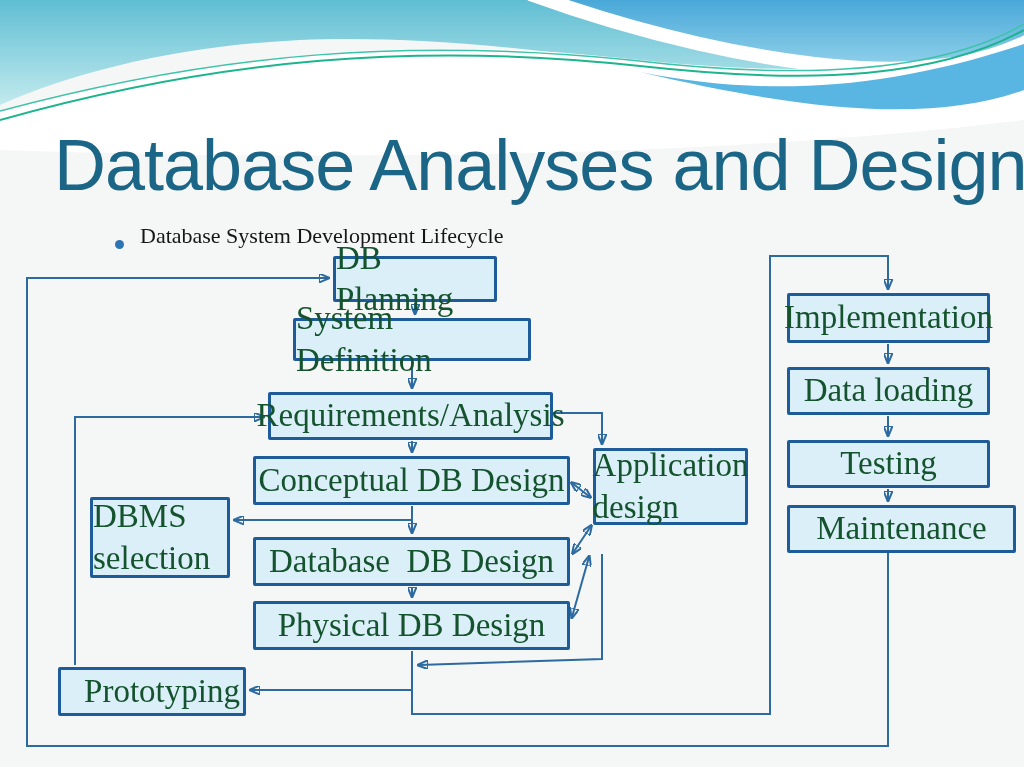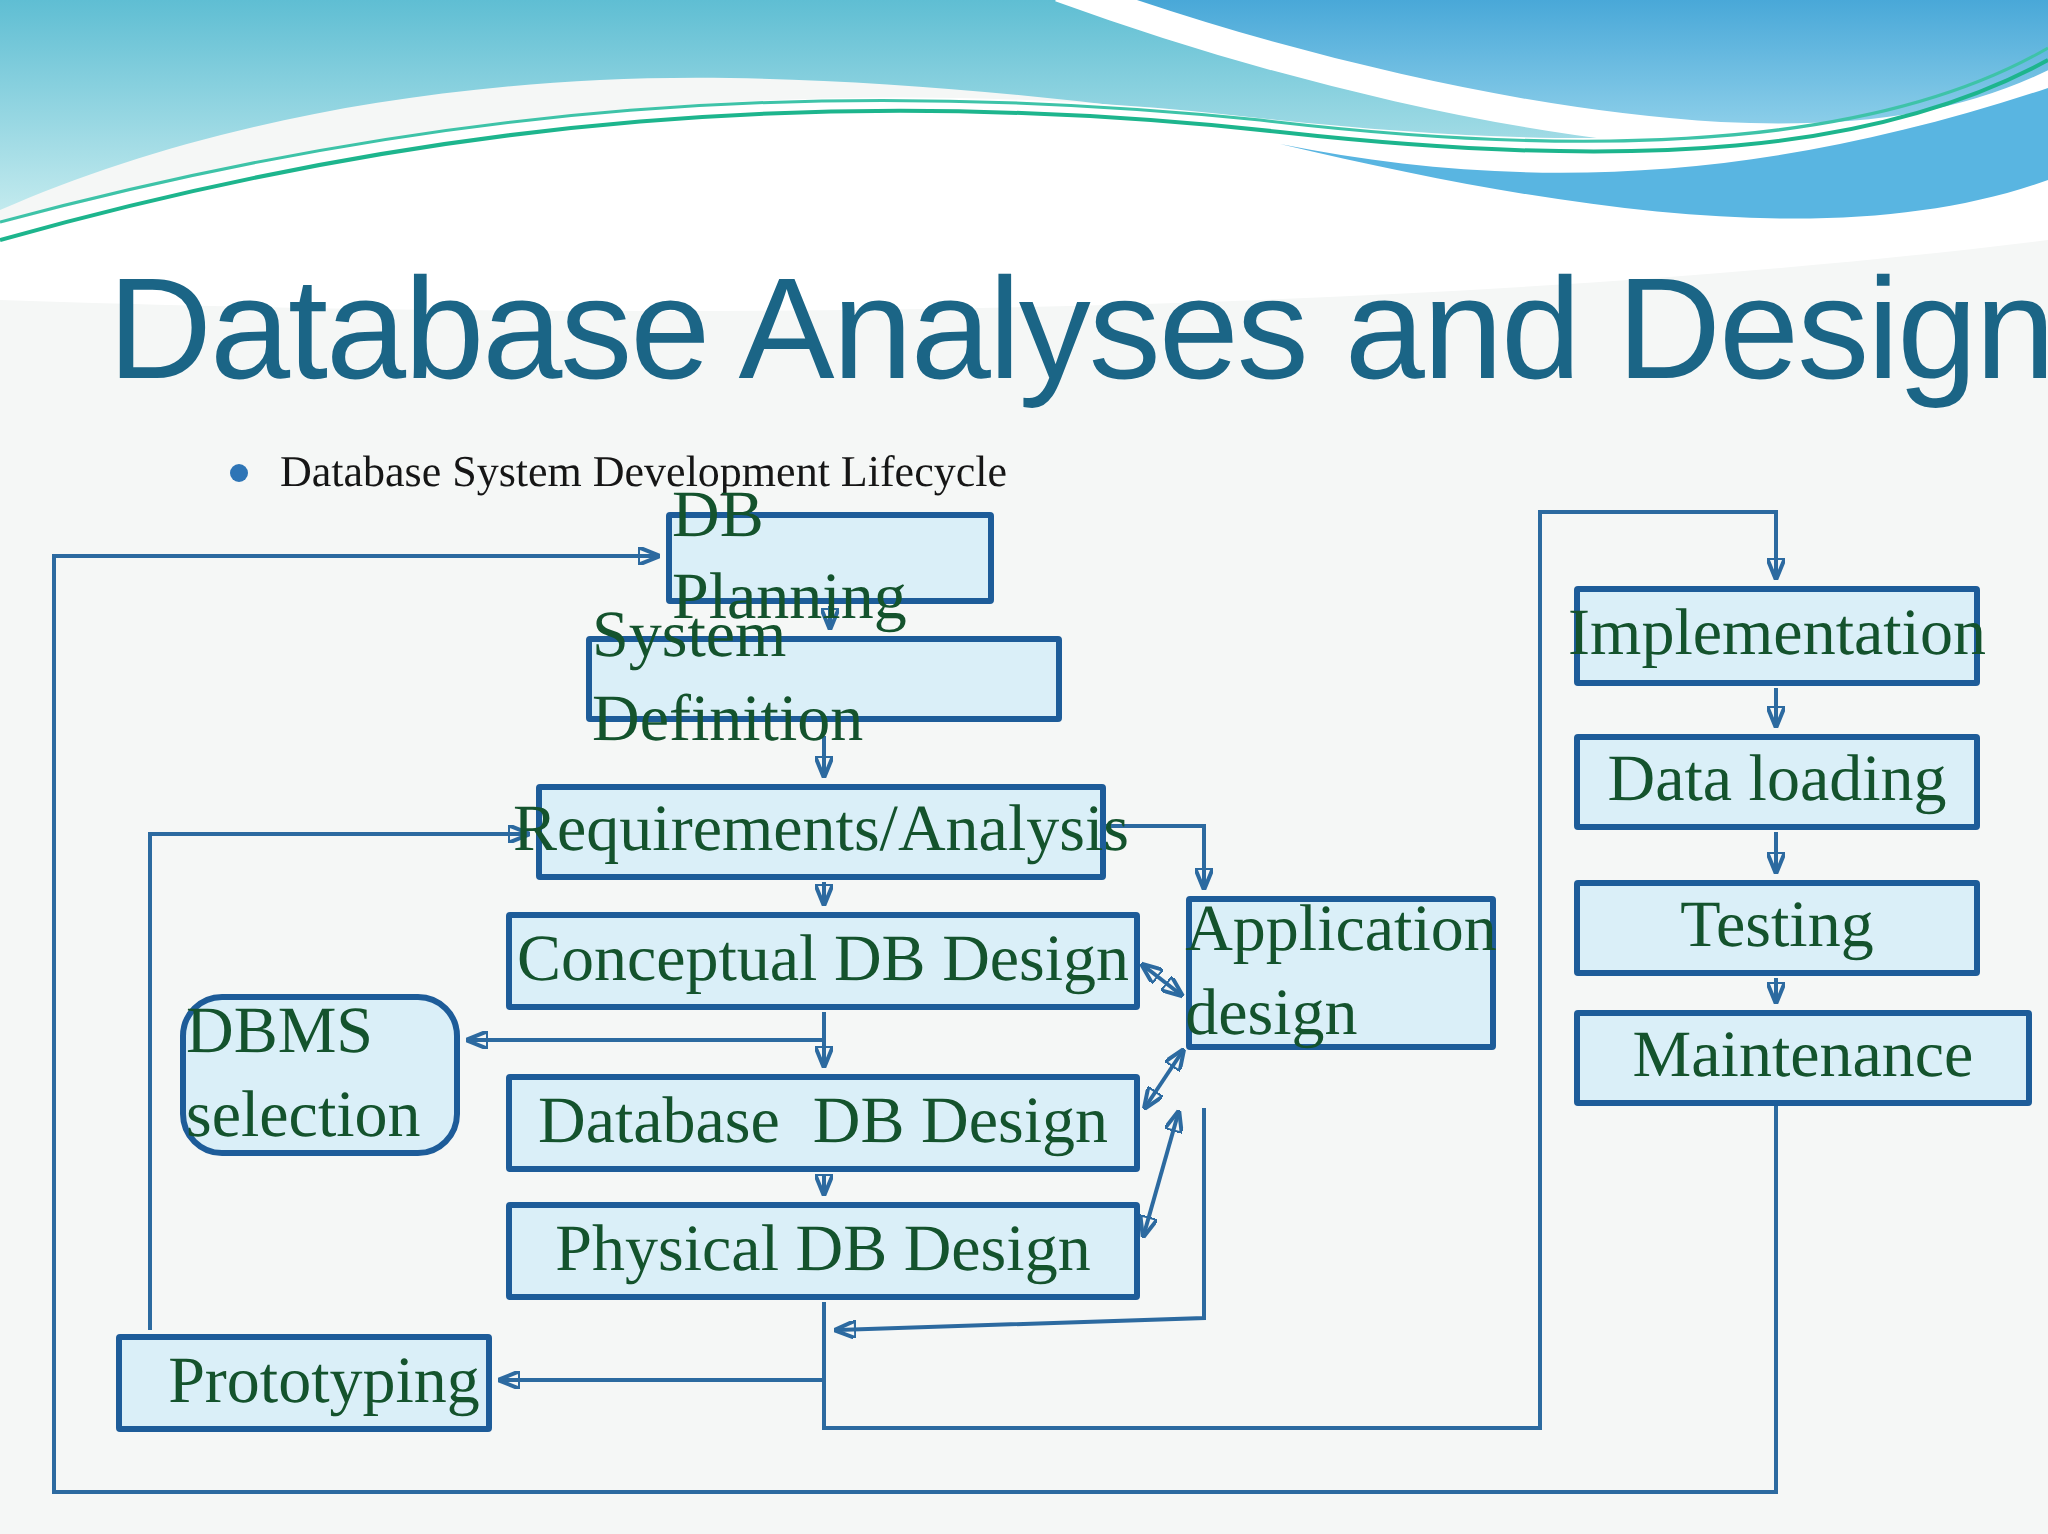--- a/index.html
+++ b/index.html
@@ -15,21 +15,21 @@
     position:absolute;
     left:54px;top:124px;
     font-family:"Liberation Sans", sans-serif;
     font-size:72px;
     letter-spacing:-1px;
     color:#1b6586;
     white-space:nowrap;
   }
   .bullet-row{
     position:absolute;left:115px;top:223px;
-    display:flex;align-items:center;gap:16px;
+    display:flex;align-items:flex-end;gap:16px;
   }
   .bullet-dot{
     width:9px;height:9px;border-radius:50%;
     background:#2e75b6;flex:0 0 auto;
   }
   .bullet-text{
     font-size:22px;color:#161616;white-space:nowrap;
   }
   .connectors{position:absolute;top:0;left:0;}
   .connectors path{fill:none;stroke:#2c6aa0;stroke-width:2;}
@@ -104,21 +104,21 @@
     <path d="M888,489 L888,500" marker-end="url(#ae)"></path>
     <path d="M572,483 L590,497" marker-start="url(#as)" marker-end="url(#ae)"></path>
     <path d="M591,526 L573,553" marker-start="url(#as)" marker-end="url(#ae)"></path>
     <path d="M589,557 L572,617" marker-start="url(#as)" marker-end="url(#ae)"></path>
   </svg>
 
   <div class="node" style="left:333px;top:256px;width:164px;height:46px;">DB Planning</div>
   <div class="node" style="left:293px;top:318px;width:238px;height:43px;">System Definition</div>
   <div class="node" style="left:268px;top:392px;width:285px;height:48px;">Requirements/Analysis</div>
   <div class="node" style="left:253px;top:456px;width:317px;height:49px;">Conceptual DB Design</div>
-  <div class="node" style="left:90px;top:497px;width:140px;height:81px;border-radius:21px;">DBMS selection</div>
+  <div class="node" style="left:90px;top:497px;width:140px;height:81px;">DBMS selection</div>
   <div class="node" style="left:253px;top:537px;width:317px;height:49px;">Database  DB Design</div>
   <div class="node" style="left:253px;top:601px;width:317px;height:49px;">Physical DB Design</div>
   <div class="node" style="left:593px;top:448px;width:155px;height:77px;">Application design</div>
   <div class="node" style="left:58px;top:667px;width:188px;height:49px;padding-left:20px;">Prototyping</div>
   <div class="node" style="left:787px;top:293px;width:203px;height:50px;">Implementation</div>
   <div class="node" style="left:787px;top:367px;width:203px;height:48px;">Data loading</div>
   <div class="node" style="left:787px;top:440px;width:203px;height:48px;">Testing</div>
   <div class="node" style="left:787px;top:505px;width:229px;height:48px;">Maintenance</div>
 
 </div>

